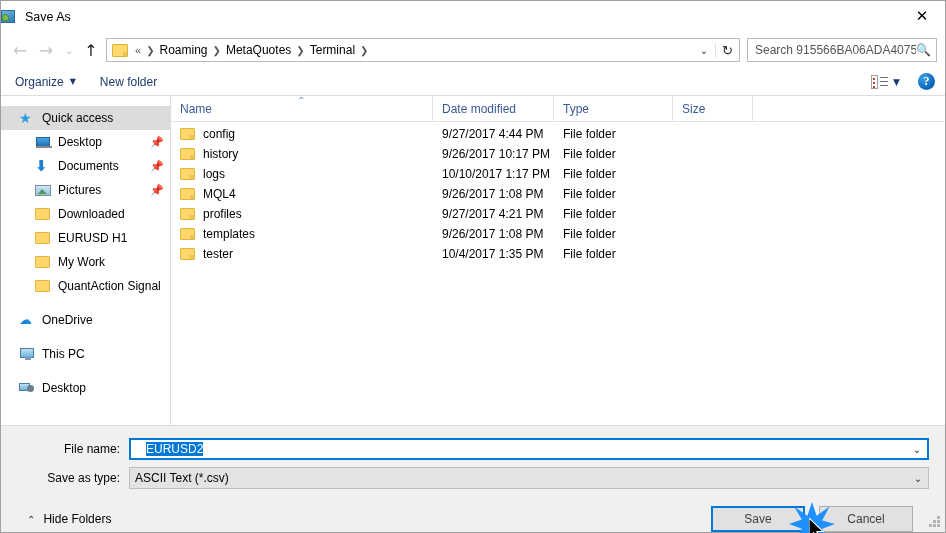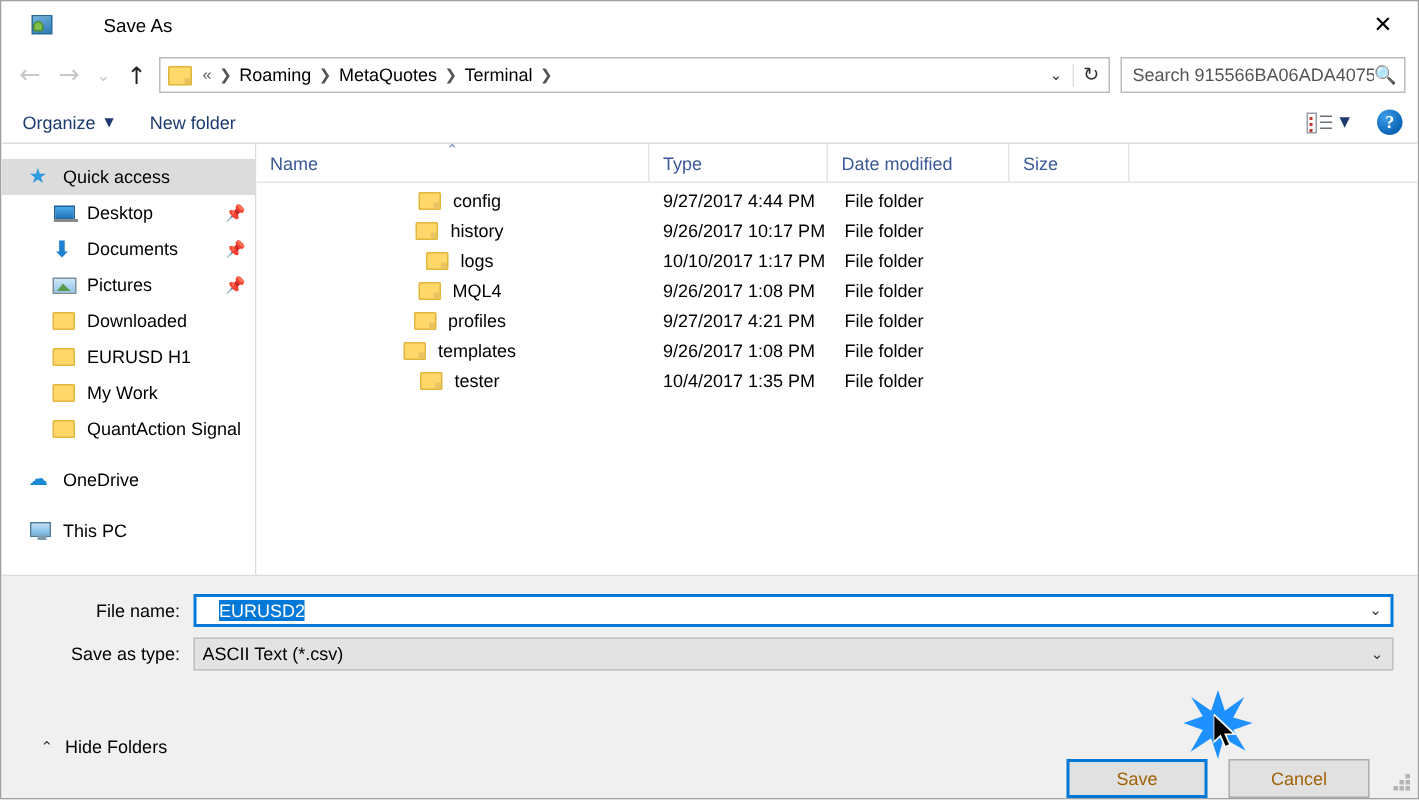--- a/index.html
+++ b/index.html
@@ -19,23 +19,22 @@
     background: #ffffff;
     border: 1px solid #a0a0a0;
     display: flex; flex-direction: column;
   }
 
   
   .titlebar {
     height: 31px; min-height: 31px;
     background: #ffffff;
     display: flex; align-items: center;
-    padding-left: 20px;
+    padding-left: 0;
     position: relative;
-    gap: 24px;
   }
   .title-icon {
     width: 16px; height: 16px; margin-right: 8px;
     position: relative; flex: none;
   }
   .title-icon .ti-page {
     position: absolute; left: 0; top: 1px; width: 14px; height: 13px;
     background: linear-gradient(160deg,#6fb3e0 0%,#2e7bb5 100%);
     border: 1px solid #2b6b99;
   }
@@ -210,21 +209,21 @@
   .col.c-date { width: 121px; }
   .col.c-type { width: 119px; }
   .col.c-size { width: 80px; }
   .sort-mark {
     position: absolute; top: -1px; left: 50%; transform: translateX(-50%);
     font-size: 10px; color: #7a92c0; font-family: "DejaVu Sans", sans-serif;
   }
   .rows { flex: 1 1 auto; overflow: hidden; padding-top: 2px; }
   .row { height: 20px; display: flex; align-items: center; font-size: 12px; color: #000; }
   .cell { flex: none; display: flex; align-items: center; }
-  .cell.c-name { width: 262px; padding-left: 9px; justify-content: center; }
+  .cell.c-name { width: 262px; padding-left: 9px; }
   .cell.c-date { width: 121px; padding-left: 9px; color: #000; }
   .cell.c-type { width: 119px; padding-left: 9px; }
   .cell.c-size { width: 80px; padding-left: 9px; }
   .row-folder {
     width: 15px; height: 12px; margin-right: 8px; flex: none; position: relative;
     background: #ffd76a; border: 1px solid #e2b63d; border-radius: 1px;
   }
   .row-folder:after {
     content:""; position:absolute; right:0; bottom:0; width:4px; height:4px; background:#e8c560;
   }
@@ -256,22 +255,22 @@
     display: flex; align-items: center;
     padding: 10px 16px 0 10px;
     position: relative;
   }
   .hide-folders { display: flex; align-items: center; font-size: 12px; color: #000; }
   .hf-caret { font-size: 10px; margin-right: 8px; color: #333; font-family: "DejaVu Sans", sans-serif; }
   .btns { margin-left: auto; display: flex; align-items: center; position: relative; }
   .btn {
     width: 94px; height: 26px;
     display: flex; align-items: center; justify-content: center;
-    font-size: 12px; color: #a16207;
-    background: #e1e1e1; border: 1px solid #adadad; margin-top: 42px;
+    font-size: 12px; color: #404040;
+    background: #e1e1e1; border: 1px solid #adadad;
   }
   .btn.primary { border: 2px solid #0078d7; background: #e1e1e1; margin-right: 14px; }
 
   
   .click-fx {
     position: absolute; right: 78px; top: -4px;
     width: 46px; height: 46px; pointer-events: none;
   }
   .starburst {
     position: absolute; left: 0; top: 0; width: 46px; height: 46px;
@@ -446,25 +445,25 @@
         <span class="nav-label">Desktop</span>
       </div>
     </div>
 
     <div class="filepane">
       <div class="colhead">
         <div class="col c-name">
           <span class="sort-mark">⌃</span>
           <span>Name</span>
         </div>
+        <div class="col c-date">
+          <span>Date modified</span>
+        </div>
         <div class="col c-type">
           <span>Type</span>
-        </div>
-        <div class="col c-date">
-          <span>Date modified</span>
         </div>
         <div class="col c-size">
           <span>Size</span>
         </div>
       </div>
 
       <div class="rows">
         <div class="row">
           <div class="cell c-name">
             <span class="row-folder"></span>

